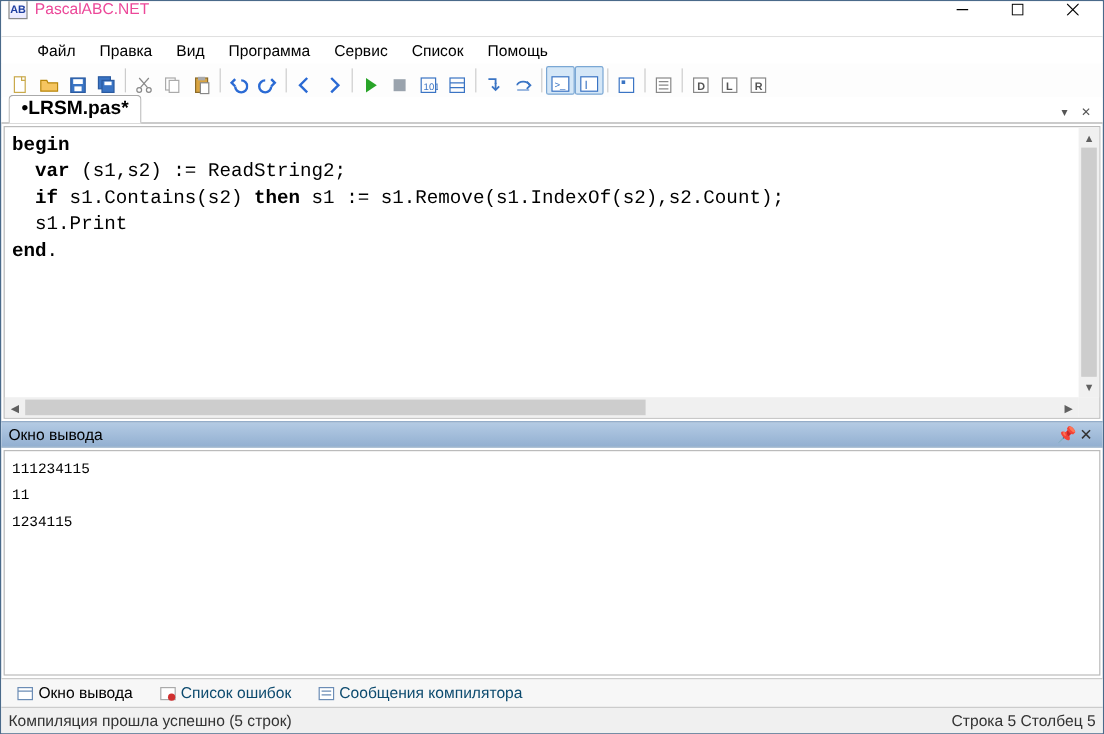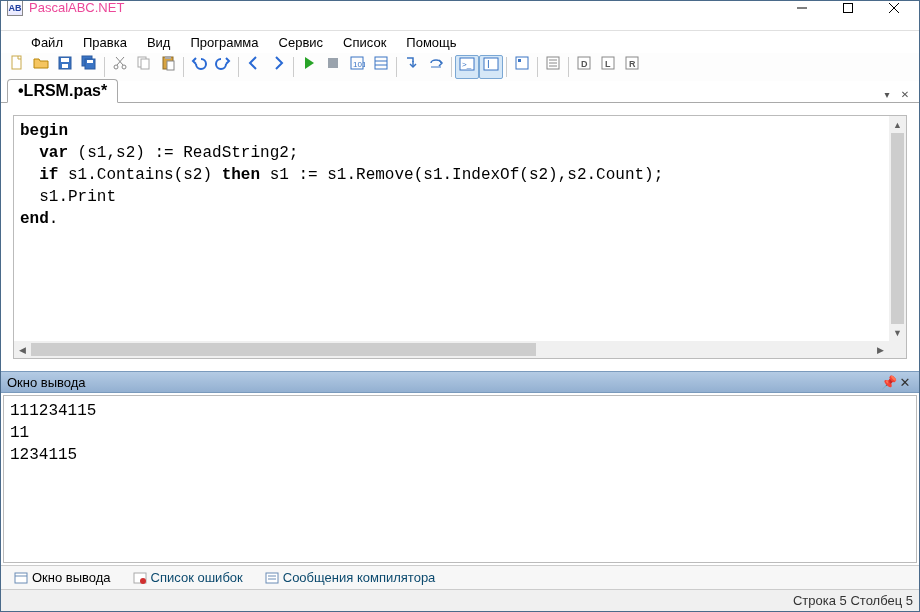--- a/index.html
+++ b/index.html
@@ -56,21 +56,21 @@
   .toolbar {
     height: 28px;
     display: flex;
     align-items: center;
     padding: 2px 4px;
     background: #fdfdfd;
     gap: 0;
   }
   .toolbar .btn {
     width: 24px; height: 24px;
-    display: flex; align-items: flex-start; justify-content: center;
+    display: flex; align-items: flex-end; justify-content: center;
     border-radius: 2px;
   }
   .toolbar .btn svg { width: 16px; height: 16px; }
   .toolbar .sep {
     width: 1px; height: 20px;
     background: #ccc;
     margin: 0 3px;
   }
   .toolbar .btn.active { border: 1px solid #7aa7d4; background: #d5e7f7; }
   
@@ -93,21 +93,21 @@
     color: #000;
     margin-bottom: -1px;
   }
   .tabstrip .spacer { flex: 1; }
   .tabstrip .rbtn { width: 16px; height: 16px; display: flex; align-items: center; justify-content: center; color: #555; font-size: 10px; margin-left: 2px;}
   
   .editor-wrap {
     flex: 0 0 auto;
     height: 244px;
     border: 1px solid #bbb;
-    margin: 12px;
+    margin: 2px;
     display: flex;
     flex-direction: column;
     background: #fff;
     position: relative;
   }
   .editor {
     flex: 1;
     padding: 4px 6px;
     font-family: Consolas, "Courier New", monospace;
     font-size: 16px;
@@ -147,21 +147,21 @@
     border-bottom: 1px solid #7a9abc;
   }
   .output-header .spacer { flex:1; }
   .output-header .hbtn { width:16px; text-align:center; color:#333;}
   .output-body {
     flex: 1;
     border: 1px solid #bbb;
     margin: 2px;
     padding: 4px 6px;
     font-family: Consolas, "Courier New", monospace;
-    font-size: 16px;
+    font-size: 12px;
     line-height: 22px;
     white-space: pre;
     background: #fff;
     overflow: hidden;
   }
   
   .bottom-tabs {
     height: 24px;
     display: flex;
     align-items: center;
@@ -455,15 +455,16 @@
           <rect x="1" y="2" width="12" height="10" fill="#fff" stroke="#6b8cb5"></rect>
           <line x1="3" y1="5" x2="11" y2="5" stroke="#6b8cb5"></line>
           <line x1="3" y1="8" x2="11" y2="8" stroke="#6b8cb5"></line>
         </svg>
       </span>
     <span>Сообщения компилятора</span>
   </div>
 </div>
 
 <div class="statusbar">
+  <span>Компиляция прошла успешно (5 строк)</span>
   <div class="spacer"></div>
   <span>Строка  5  Столбец  5</span>
 </div>
 
 </body></html>

